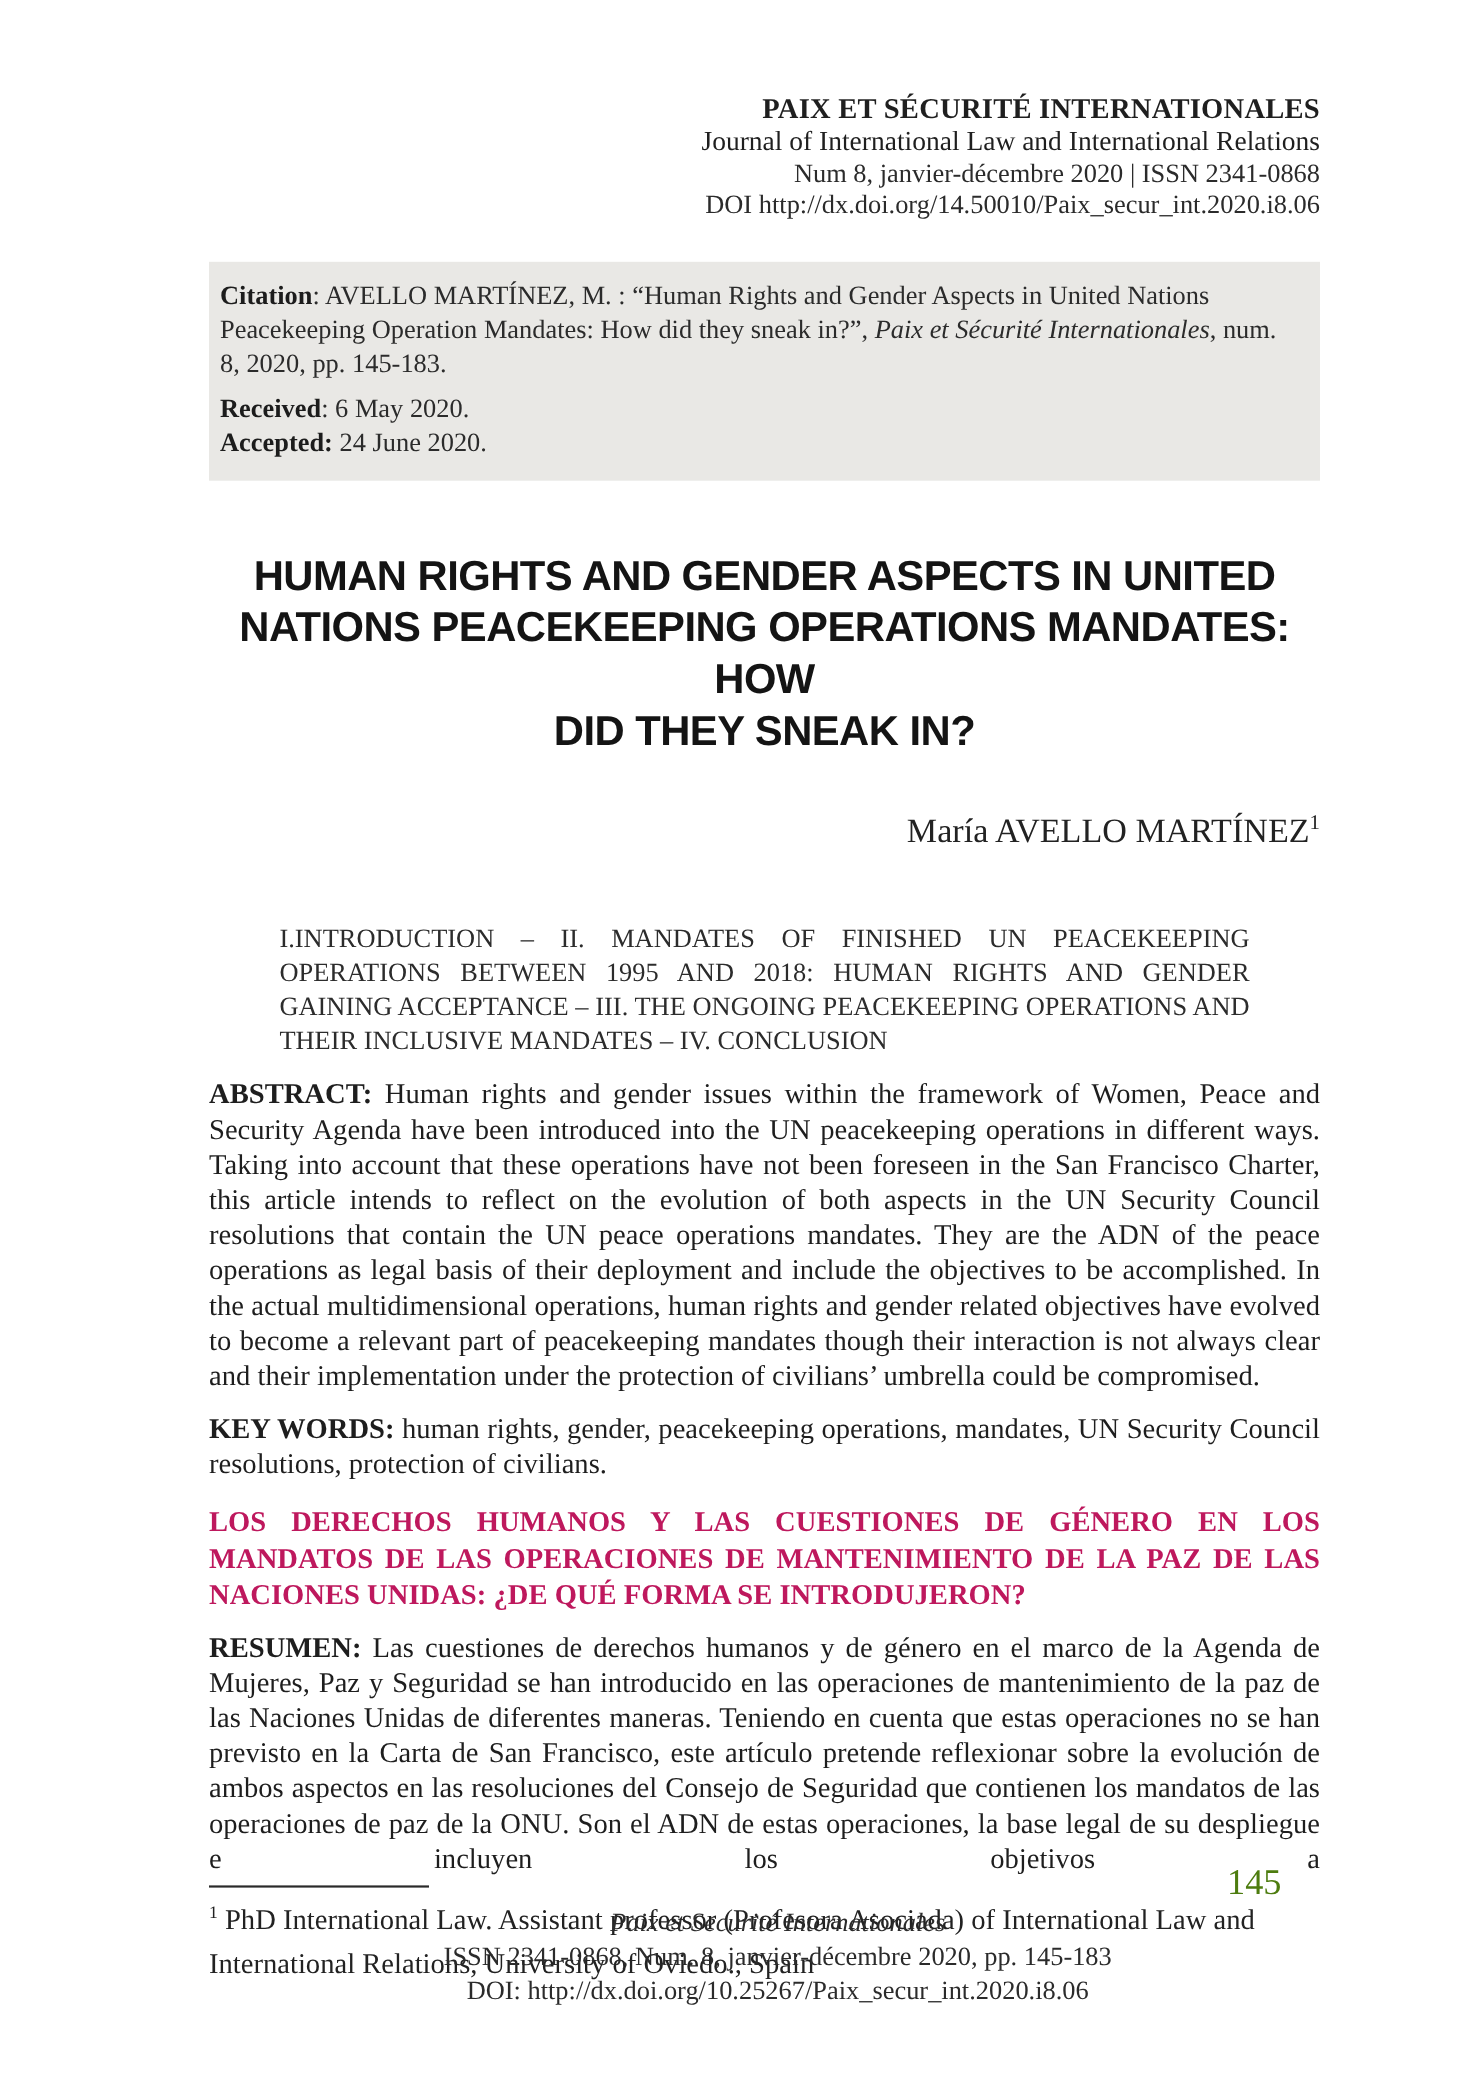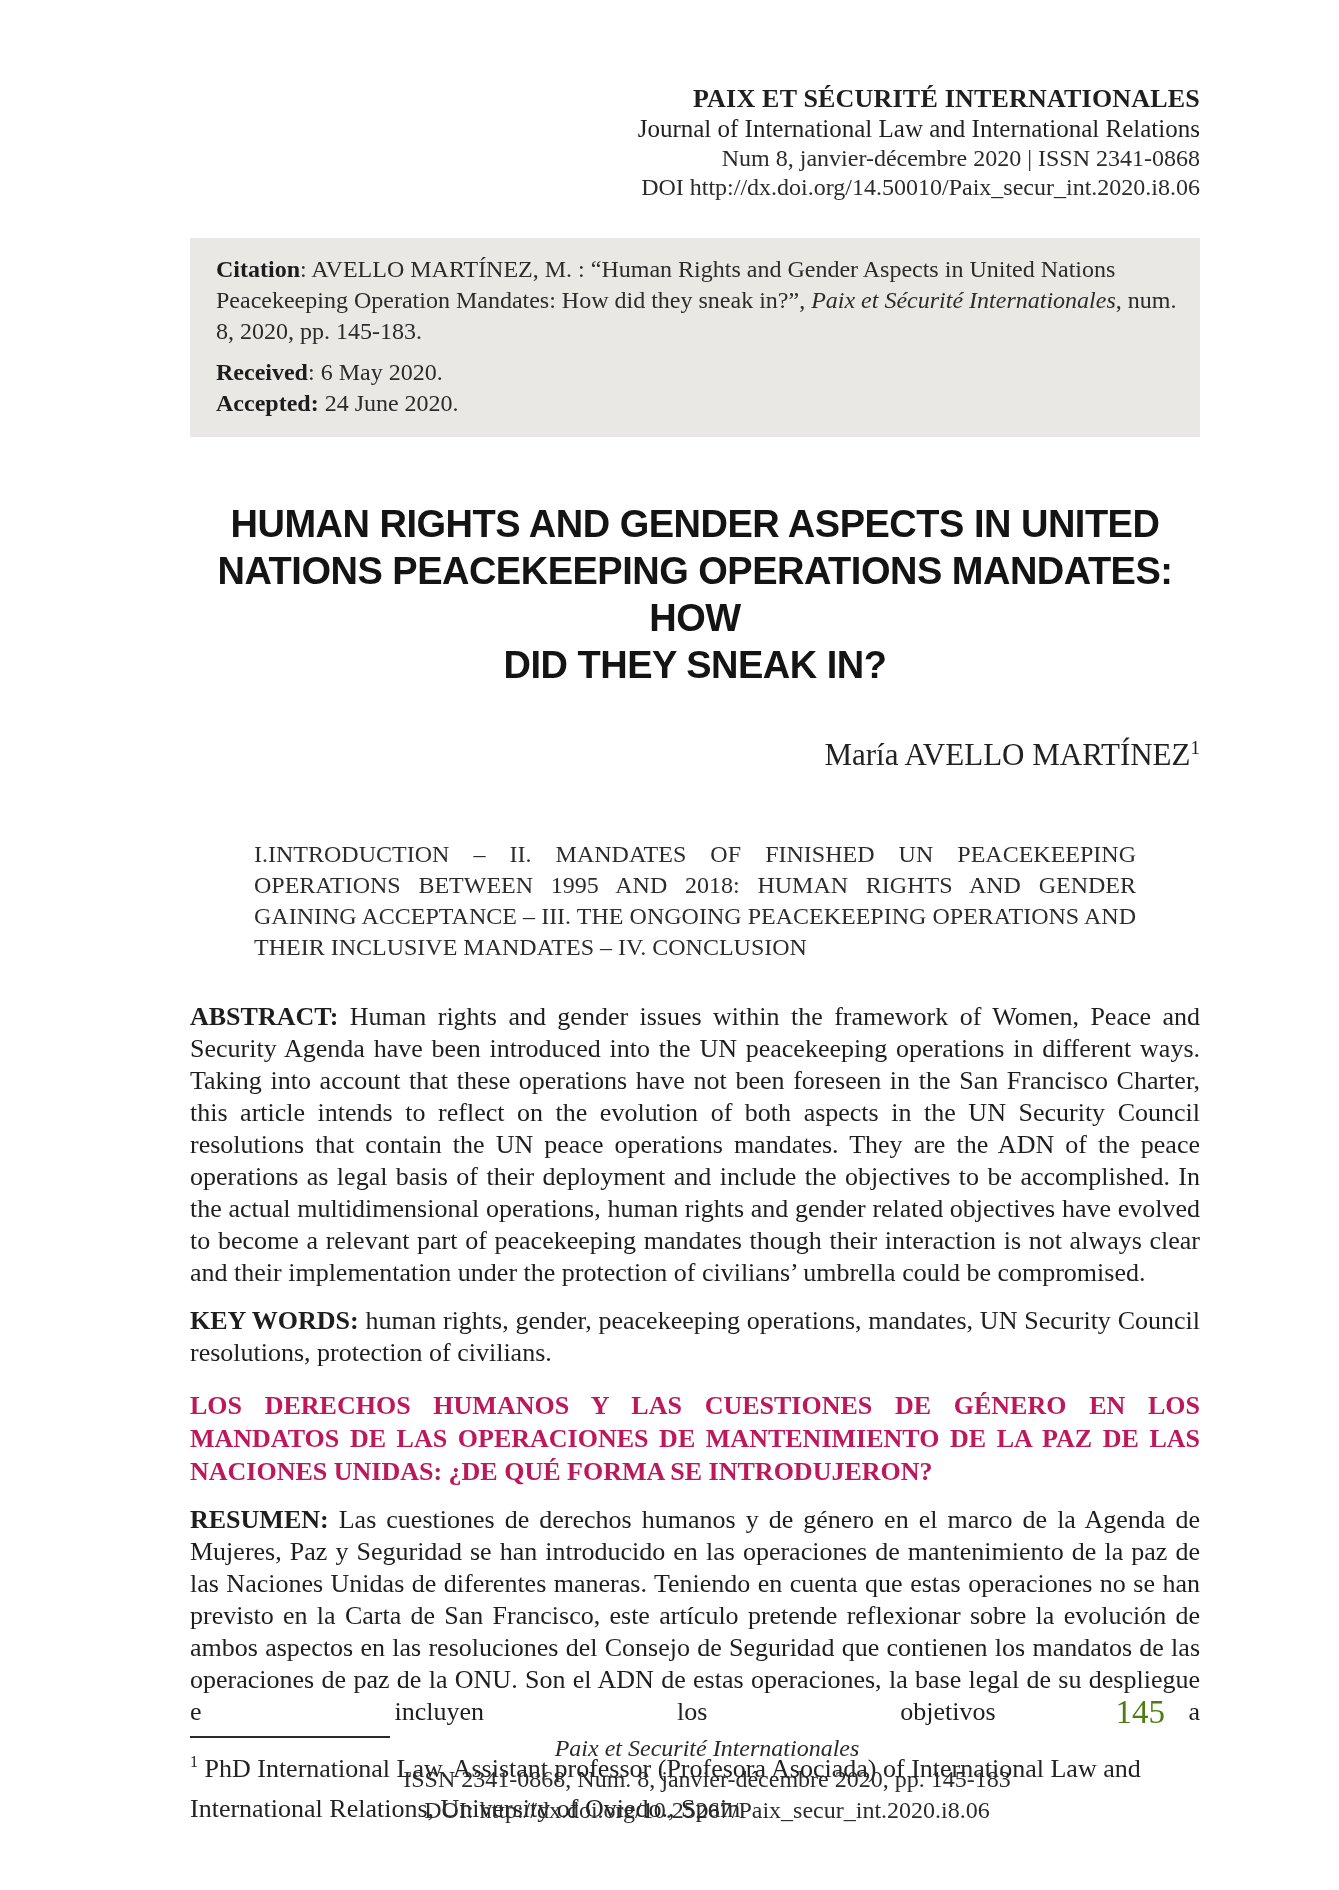--- a/index.html
+++ b/index.html
@@ -21,21 +21,21 @@
   .masthead { margin-top: 84px; text-align: right; }
   .masthead .jtitle   { font-size: 26px; font-weight: bold; line-height: 30px; letter-spacing: .2px; }
   .masthead .jsub     { font-size: 25px; font-weight: normal; line-height: 30px; }
   .masthead .jissue   { font-size: 24px; line-height: 29px; color: #2b2b2b; }
   .masthead .jdoi     { font-size: 24px; line-height: 29px; color: #2b2b2b; }
 
   
   .citation-box {
     margin-top: 36px;
     background: #e9e8e5;
-    padding: 16px 18px 18px 26px;
+    padding: 16px 18px 18px 10px;
     font-size: 24px;
     line-height: 31px;
     color: #2b2b2b;
   }
   .citation-box .lbl { font-weight: bold; color: #1c1c1c; }
   .citation-box .dates { margin-top: 10px; }
   .citation-box .ital { font-style: italic; }
 
   
   .main-title {
@@ -68,21 +68,21 @@
   }
 
   
   .para {
     font-size: 26px;
     line-height: 32px;
     text-align: justify;
     color: #1e1e1e;
   }
   .para .lbl { font-weight: bold; }
-  .abstract  { margin-top: 38px; }
+  .abstract  { margin-top: 16px; }
   .keywords  { margin-top: 16px; }
   .es-title  {
     margin-top: 20px;
     font-weight: bold;
     font-size: 26px;
     line-height: 33px;
     text-align: justify;
     color: #be185d;
   }
   .resumen   { margin-top: 16px; text-align-last: justify; }

